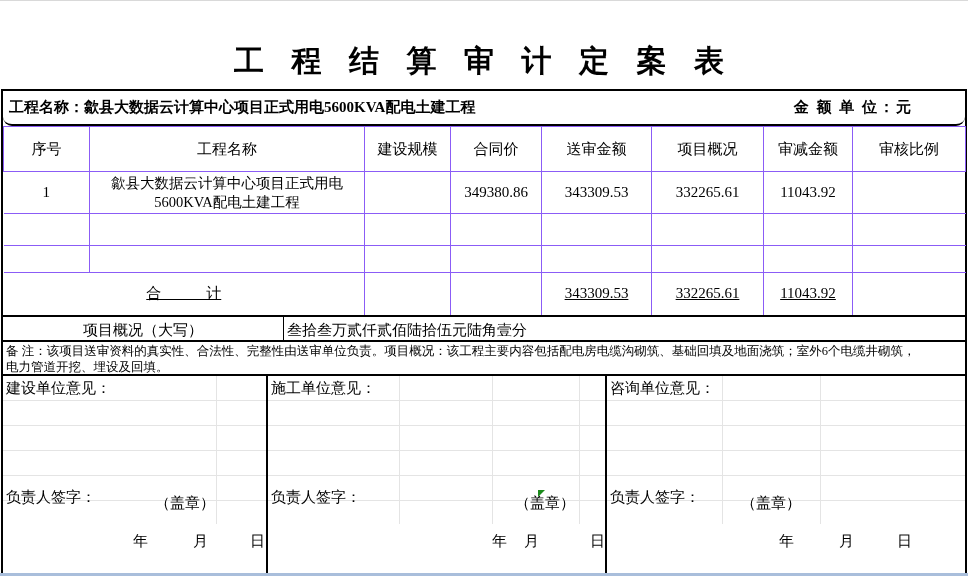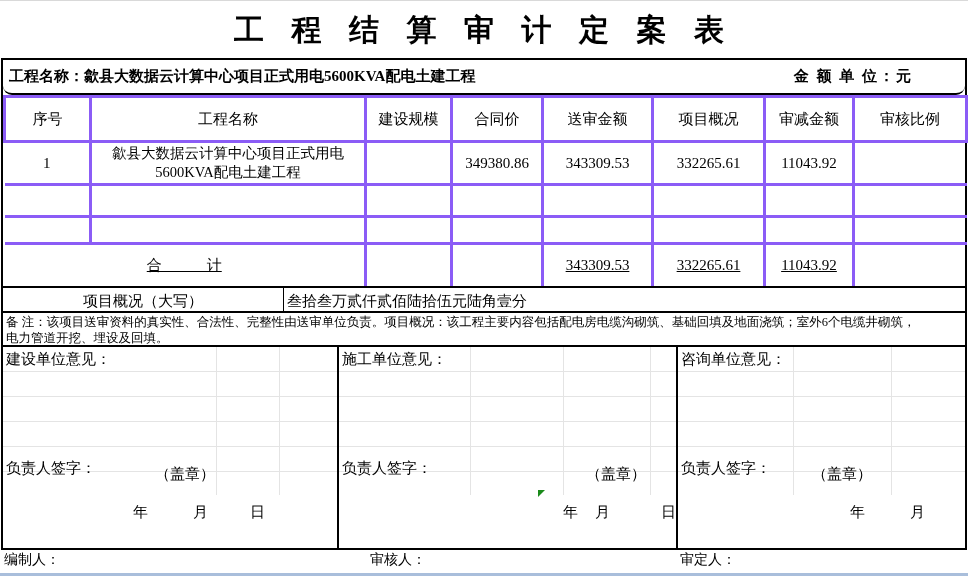--- a/index.html
+++ b/index.html
@@ -6,34 +6,35 @@
   html,body { background:#ffffff; }
   body { font-family:"Liberation Serif", serif; color:#000; }
   .sheet {
     position:relative; width:968px; height:576px; background:#fff;
     overflow:hidden; border-top:1px solid #d9d9d9;
   }
   .title {
     height:57px; line-height:57px; text-align:center;
     font-size:30px; font-weight:bold; letter-spacing:10px;
     font-family:"Liberation Serif", serif;
+    margin-top:31px;
   }
   .stack { margin:0 1px; width:966px; border:2px solid #000; }
   
   .project-row {
     display:flex; align-items:center; height:35px;
     border-bottom:2px solid #000; font-weight:bold; font-size:15px;
     padding-left:6px;
     border-radius:9px;
   }
   .project-row .unit { margin-left:auto; padding-right:52px; letter-spacing:2px; }
   
   table.main { border-collapse:collapse; table-layout:fixed; width:962px; }
   table.main td, table.main th {
-    border:3px solid #8b5cf6; text-align:center; vertical-align:middle;
+    border:1px solid #8b5cf6; text-align:center; vertical-align:middle;
     font-size:15px; font-weight:normal; padding:1px; overflow:hidden;margin-top:16px;
   }
   table.main tr.hdr    { height:45px; }
   table.main tr.r1     { height:42px; }
   table.main tr.r2     { height:32px; }
   table.main tr.r3     { height:27px; }
   table.main tr.total  { height:42px; }
   table.main tr.total td { border-bottom:none;text-decoration:underline; }
   table.main td.noleft { border-left:none; }
   table.main td.noright{ border-right:none; }
@@ -44,21 +45,21 @@
   .amount-row .alabel { width:281px; border-right:1px solid #000; text-align:center; line-height:26px; }
   .amount-row .avalue { flex:1; line-height:26px; padding-left:3px; }
   
   .notes { height:34px; border-bottom:2px solid #000; font-size:12.5px; line-height:16px; padding:1px 3px; white-space:nowrap; }
   
   .opinions { display:flex; height:201px; }
   .op {
     position:relative; height:100%;
     background-repeat:no-repeat;
   }
-  .op1 { width:336px; border-right:2px solid #000;
+  .op1 { width:265px; border-right:2px solid #000;
     background-image:
       linear-gradient(#e4e4e4,#e4e4e4), linear-gradient(#e4e4e4,#e4e4e4),
       repeating-linear-gradient(to bottom, transparent 0 24px, #e4e4e4 24px 25px);
     background-size:1px 148px, 1px 148px, 100% 148px;
     background-position:213px 0, 276px 0, 0 0;
     padding-left:44px;
   }
   .op2 { width:339px; border-right:2px solid #000;
     background-image:
       linear-gradient(#e4e4e4,#e4e4e4), linear-gradient(#e4e4e4,#e4e4e4), linear-gradient(#e4e4e4,#e4e4e4),

